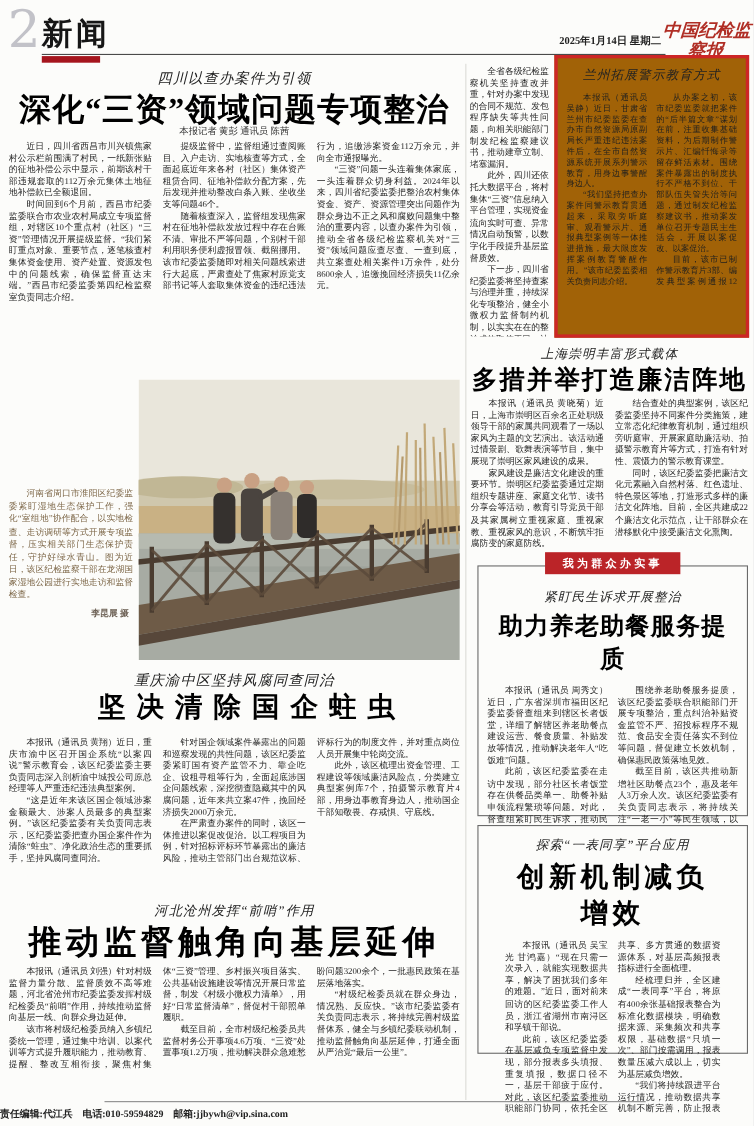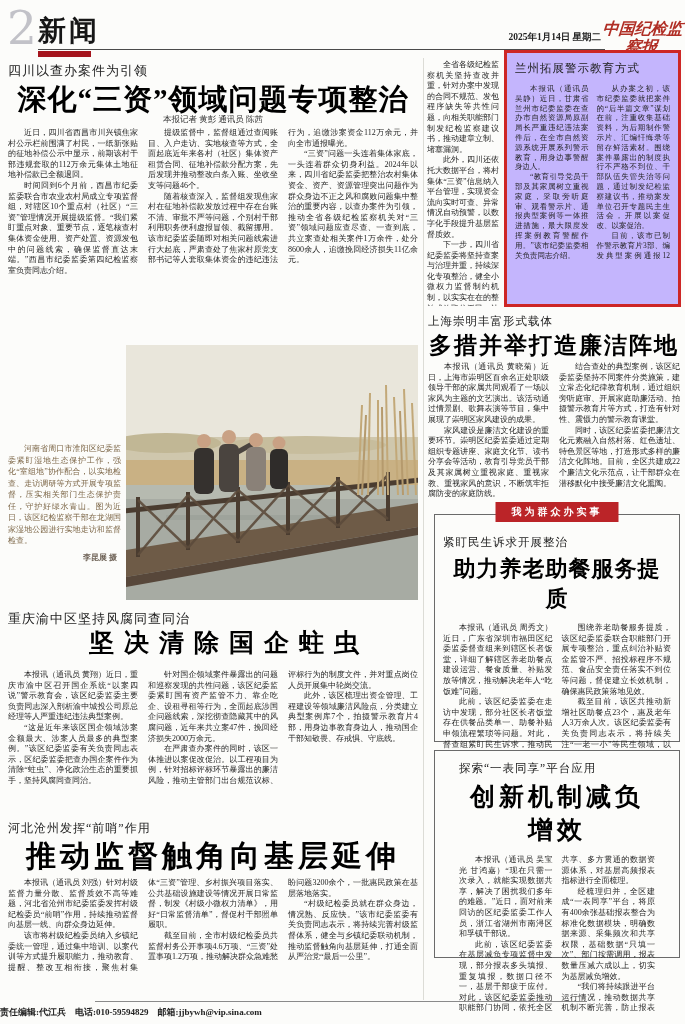--- a/index.html
+++ b/index.html
@@ -15,38 +15,38 @@
   .section-name { position:absolute; left:38px; top:12px; font-size:28px; font-weight:bold;
     letter-spacing:3px; color:#161616; }
   .header-rule { position:absolute; left:38px; top:49px; width:567px; height:1px; background:#4a4a4a; }
   .section-bar { position:absolute; left:38px; top:51px; width:53px; height:6px; background:#a5151d; }
   .header-date { position:absolute; right:84px; top:31px; font-size:9.5px; font-weight:bold; color:#222; }
   .masthead { position:absolute; right:3px; top:20px; width:80px; font-size:16px; line-height:1.1;
     font-weight:bold; font-style:italic; color:#b02e25; letter-spacing:0px; text-align:center;
     transform:skewX(-4deg); }
   .v-divider { position:absolute; left:423px; top:58px; width:1px; height:942px; background:#dcdcd6; }
   
-  .kicker { font-size:13px; color:#222; letter-spacing:1px; }
+  .kicker { text-align:center; font-size:13px; color:#222; letter-spacing:1px;font-style:italic; }
   .kicker.small { font-size:11.5px; }
   .headline { text-align:center; font-weight:bold; color:#000;
     font-family:Liberation Serif, serif; }
   .byline { text-align:center; font-size:8.5px; color:#333; }
   .cols { column-gap:10px; overflow:hidden; text-align:justify; }
   .cols p, .narrow p { text-indent:2em; text-align:justify; color:#1f1f1f; }
   .b8 { font-size:8px; line-height:10.6px; }
   .b75 { font-size:7.5px; line-height:9.8px; }
   
   .sc-kicker { position:absolute; left:8px; top:62px; width:410px; }
   .sc-head  { position:absolute; left:8px; top:80px; width:410px; font-size:29px; letter-spacing:1px; }
   .sc-by    { position:absolute; left:8px; top:114px; width:410px; }
   .sc-body  { position:absolute; left:8px; top:128px; width:410px; height:212px; column-count:3; }
   .sc-col4  { position:absolute; left:427px; top:60px; width:72px; height:246px; overflow:hidden; }
   
   .red-box { position:absolute; left:504px; top:50px; width:177px; height:257px;
-    border:3px solid #cd2626; background:#c4b5fd; padding:8px 8px 6px; }
+    border:3px solid #cd2626; background:#a16207; padding:8px 8px 6px; }
   .lz-head { font-size:19px; margin-top:5px; letter-spacing:0.5px; }
   .lz-body { margin-top:8px; height:178px; column-count:2; column-gap:8px; }
   
   .cm-kicker { position:absolute; left:428px; top:314px; width:252px; }
   .cm-head { position:absolute; left:428px; top:330px; width:252px; font-size:23px; letter-spacing:2px; }
   .cm-body { position:absolute; left:428px; top:362px; width:252px; height:142px; column-count:2; }
   
   .photo-fig { position:absolute; left:8px; top:345px; width:410px; height:255px; }
   .photo-caption { position:absolute; left:0; top:98px; width:113px; font-size:8px; line-height:11.5px;
     color:#7d6748; text-align:justify; }
@@ -103,21 +103,21 @@
   <div class="narrow sc-col4 b8">
       <p>全省各级纪检监察机关坚持查改并重，针对办案中发现的合同不规范、发包程序缺失等共性问题，向相关职能部门制发纪检监察建议书，推动建章立制、堵塞漏洞。</p>
       <p>此外，四川还依托大数据平台，将村集体“三资”信息纳入平台管理，实现资金流向实时可查、异常情况自动预警，以数字化手段提升基层监督质效。</p>
       <p>下一步，四川省纪委监委将坚持查案与治理并重，持续深化专项整治，健全小微权力监督制约机制，以实实在在的整治成效取信于民，让群众在家门口感受到公平正义。</p>
     </div>
 
   <div class="red-box">
     <div class="kicker small">兰州拓展警示教育方式</div>
     <div class="cols lz-body b75">
         <p>本报讯（通讯员 吴静）近日，甘肃省兰州市纪委监委在查办市自然资源局原副局长严重违纪违法案件后，在全市自然资源系统开展系列警示教育，用身边事警醒身边人。</p>
-        <p>“教育引导党员干部及其家属树立重视家庭，采取旁听庭审、观看警示片、通报典型案例等一体推进措施，最大限度发挥案例教育警醒作用。”该市纪委监委相关负责同志介绍。</p>
+        <p>“我们坚持把查办案件同警示教育贯通起来，采取旁听庭审、观看警示片、通报典型案例等一体推进措施，最大限度发挥案例教育警醒作用。”该市纪委监委相关负责同志介绍。</p>
         <p>从办案之初，该市纪委监委就把案件的“后半篇文章”谋划在前，注重收集基础资料，为后期制作警示片、汇编忏悔录等留存鲜活素材。围绕案件暴露出的制度执行不严格不到位、干部队伍失管失治等问题，通过制发纪检监察建议书，推动案发单位召开专题民主生活会，开展以案促改、以案促治。</p>
         <p>目前，该市已制作警示教育片3部、编发典型案例通报12期，推动建立健全相关制度机制27项，形成办案、治理、监督、教育的完整闭环。</p>
       </div>
   </div>
 
   <div class="kicker small cm-kicker">上海崇明丰富形式载体</div>
   <div class="headline cm-head">多措并举打造廉洁阵地</div>
   <div class="cols cm-body b8">
       <p>本报讯（通讯员 黄晓菊）近日，上海市崇明区百余名正处职级领导干部的家属共同观看了一场以家风为主题的文艺演出。该活动通过情景剧、歌舞表演等节目，集中展现了崇明区家风建设的成果。</p>
       <p>家风建设是廉洁文化建设的重要环节。崇明区纪委监委通过定期组织专题讲座、家庭文化节、读书分享会等活动，教育引导党员干部及其家属树立重视家庭、重视家教、重视家风的意识，不断筑牢拒腐防变的家庭防线。</p>

